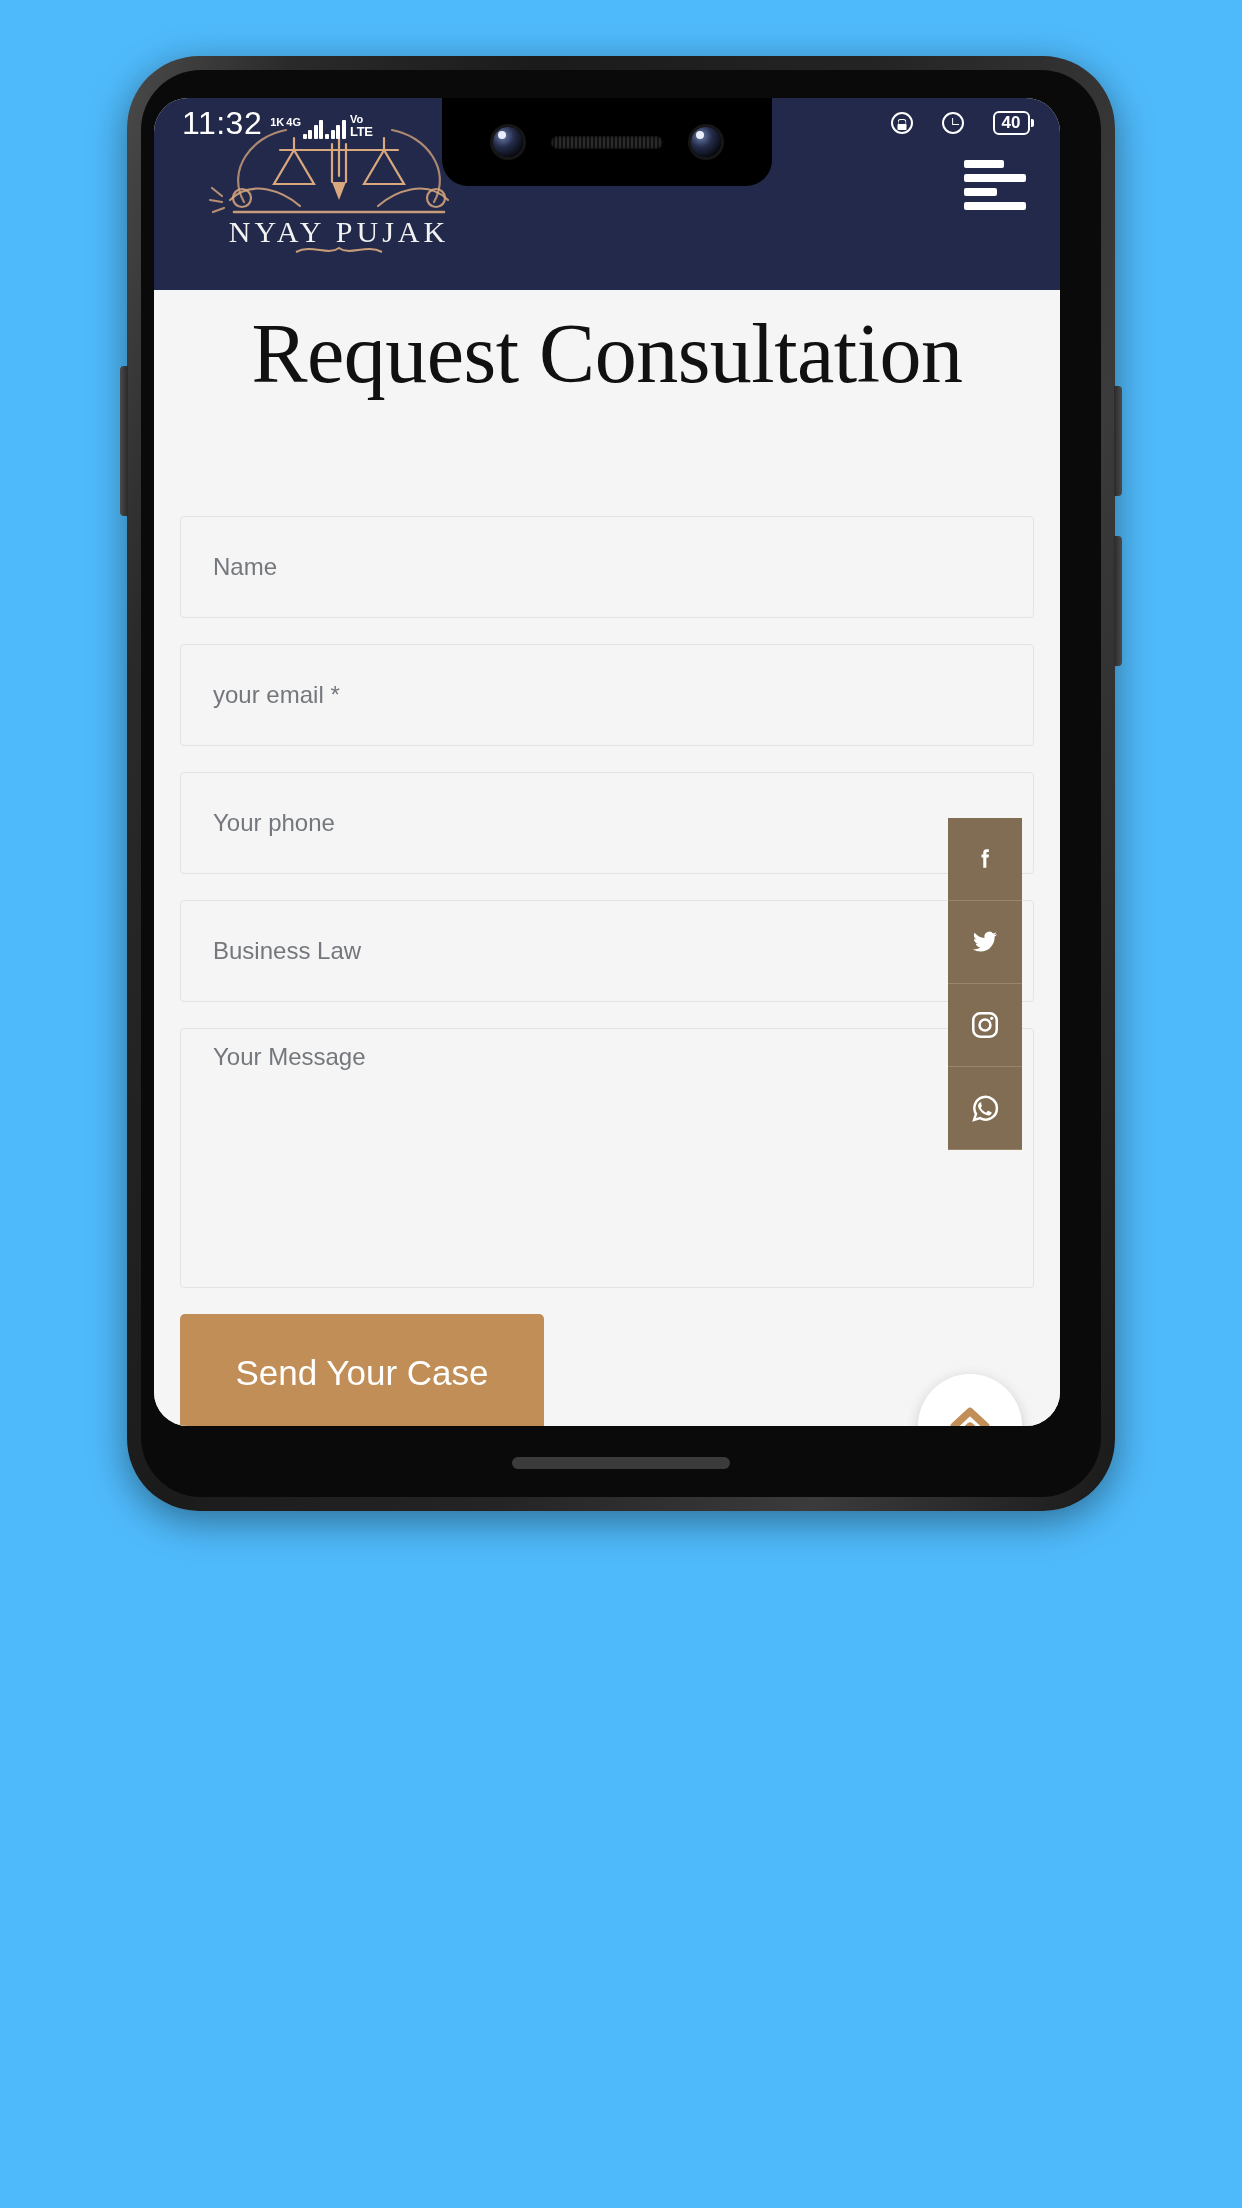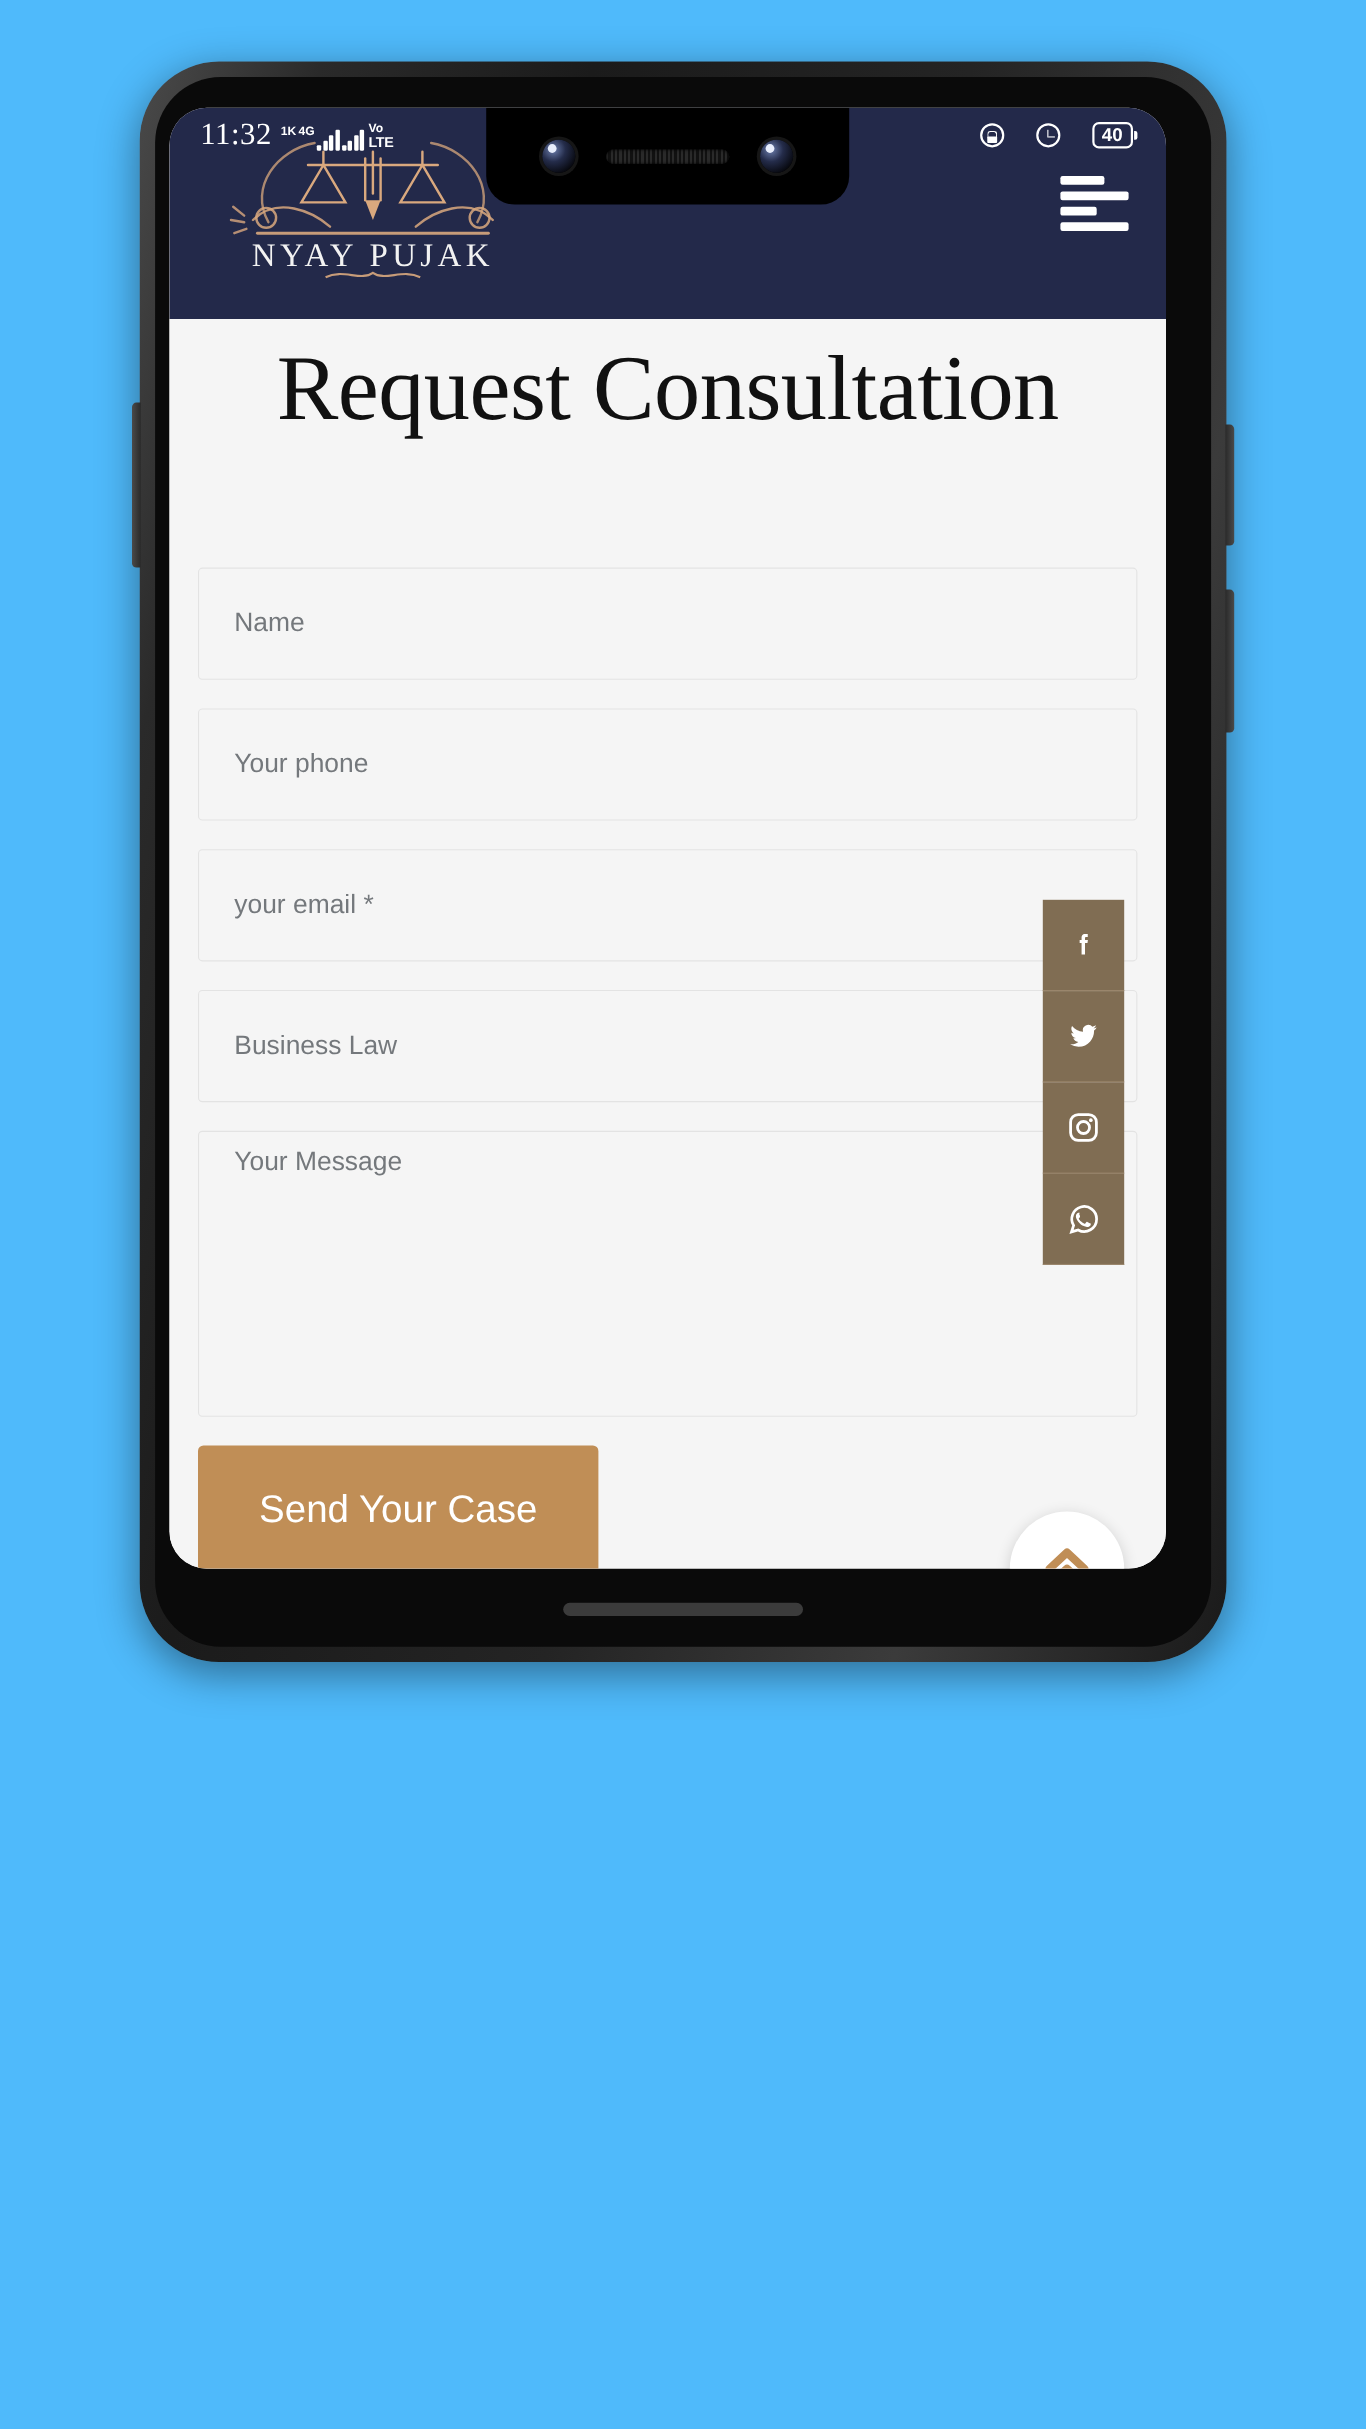--- a/index.html
+++ b/index.html
@@ -95,25 +95,25 @@
     color: #ffffff;
     z-index: 6;
   }
   #status-left {
     display: flex;
     align-items: flex-end;
     gap: 8px;
     margin-left: 28px;
   }
   #status-time {
-    font-size: 28px;
+    font-size: 32px;
     font-weight: 400;
     letter-spacing: 0.5px;
     line-height: 1;
-    font-family: Liberation Serif, serif;
+    font-family: Liberation Sans, sans-serif;
   }
   .net-group { display:flex; align-items:flex-end; gap:2px; }
   .tiny-label {
     font-size: 11px;
     font-weight: 700;
     line-height: 1;
     margin-bottom: 11px;
   }
   .bars { display: flex; align-items: flex-end; gap: 1.5px; height: 20px; }
   .bars i { width: 4px; background: #fff; display:block; border-radius:1px; }
@@ -491,25 +491,25 @@
 
       <h1 id="page-title">Request Consultation</h1>
 
       <div id="consult-form">
 
         <div class="field">
           <span class="ph">Name</span>
         </div>
 
         <div class="field">
+          <span class="ph">your email *</span>
+        </div>
+
+        <div class="field">
           <span class="ph">Your phone</span>
-        </div>
-
-        <div class="field">
-          <span class="ph">your email *</span>
         </div>
 
         <div class="field" id="field-select">
           <span class="ph">Business Law</span>
           <span class="chev"></span>
         </div>
 
         <div class="field" id="field-message">
           <span class="ph">Your Message</span>
         </div>

